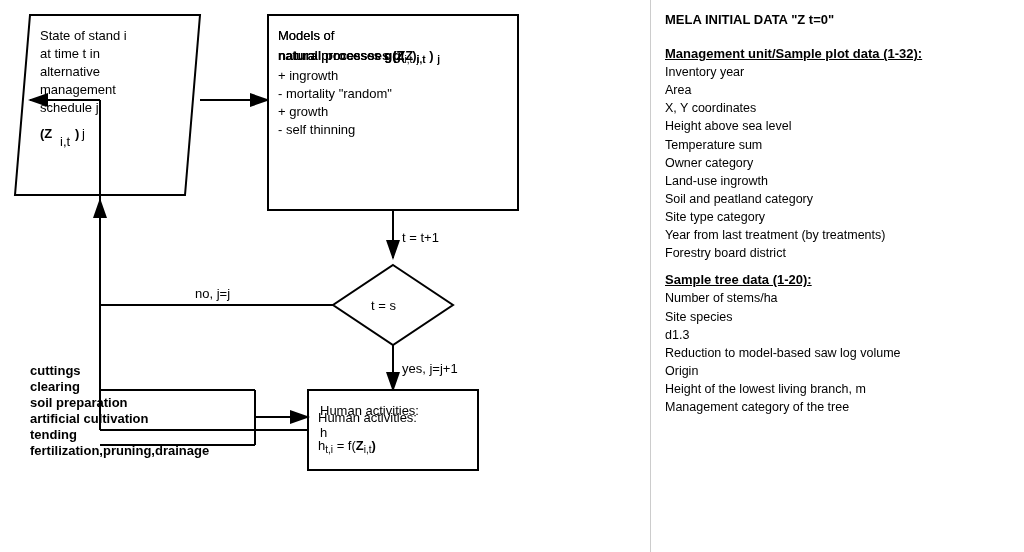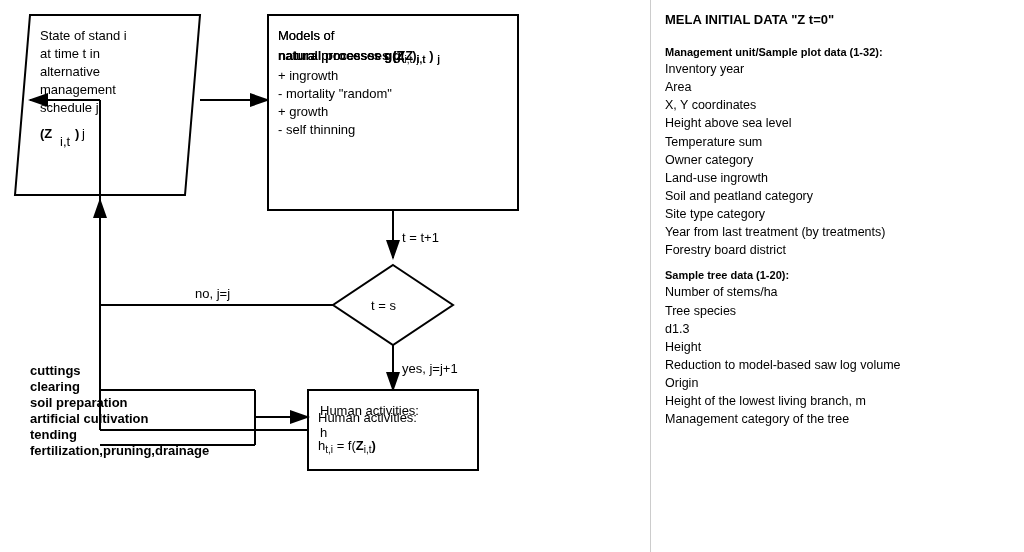--- a/index.html
+++ b/index.html
@@ -58,22 +58,23 @@
     }
 
     
     .info-title {
       font-weight: bold;
       font-size: 13px;
       margin-bottom: 4px;
     }
     .info-subtitle {
       font-weight: bold;
-      font-size: 11px;
+      font-size: 13px;
       margin-bottom: 2px;
+      text-decoration: underline;
     }
     .info-list {
       list-style: none;
       margin-bottom: 10px;
     }
     .info-list li {
       font-size: 12.5px;
       line-height: 1.45;
     }
   </style>
@@ -178,21 +179,20 @@
       <li>Owner category</li>
       <li>Land-use ingrowth</li>
       <li>Soil and peatland category</li>
       <li>Site type category</li>
       <li>Year from last treatment (by treatments)</li>
       <li>Forestry board district</li>
     </ul>
   <div class="info-subtitle">Sample tree data (1-20):</div>
   <ul class="info-list" id="section2-list">
       <li>Number of stems/ha</li>
-      <li>Tree species</li>
+      <li>Site species</li>
       <li>d1.3</li>
-      <li>Height</li>
       <li>Reduction to model-based saw log volume</li>
       <li>Origin</li>
       <li>Height of the lowest living branch, m</li>
       <li>Management category of the tree</li>
     </ul>
 </div>
 
 </body></html>

